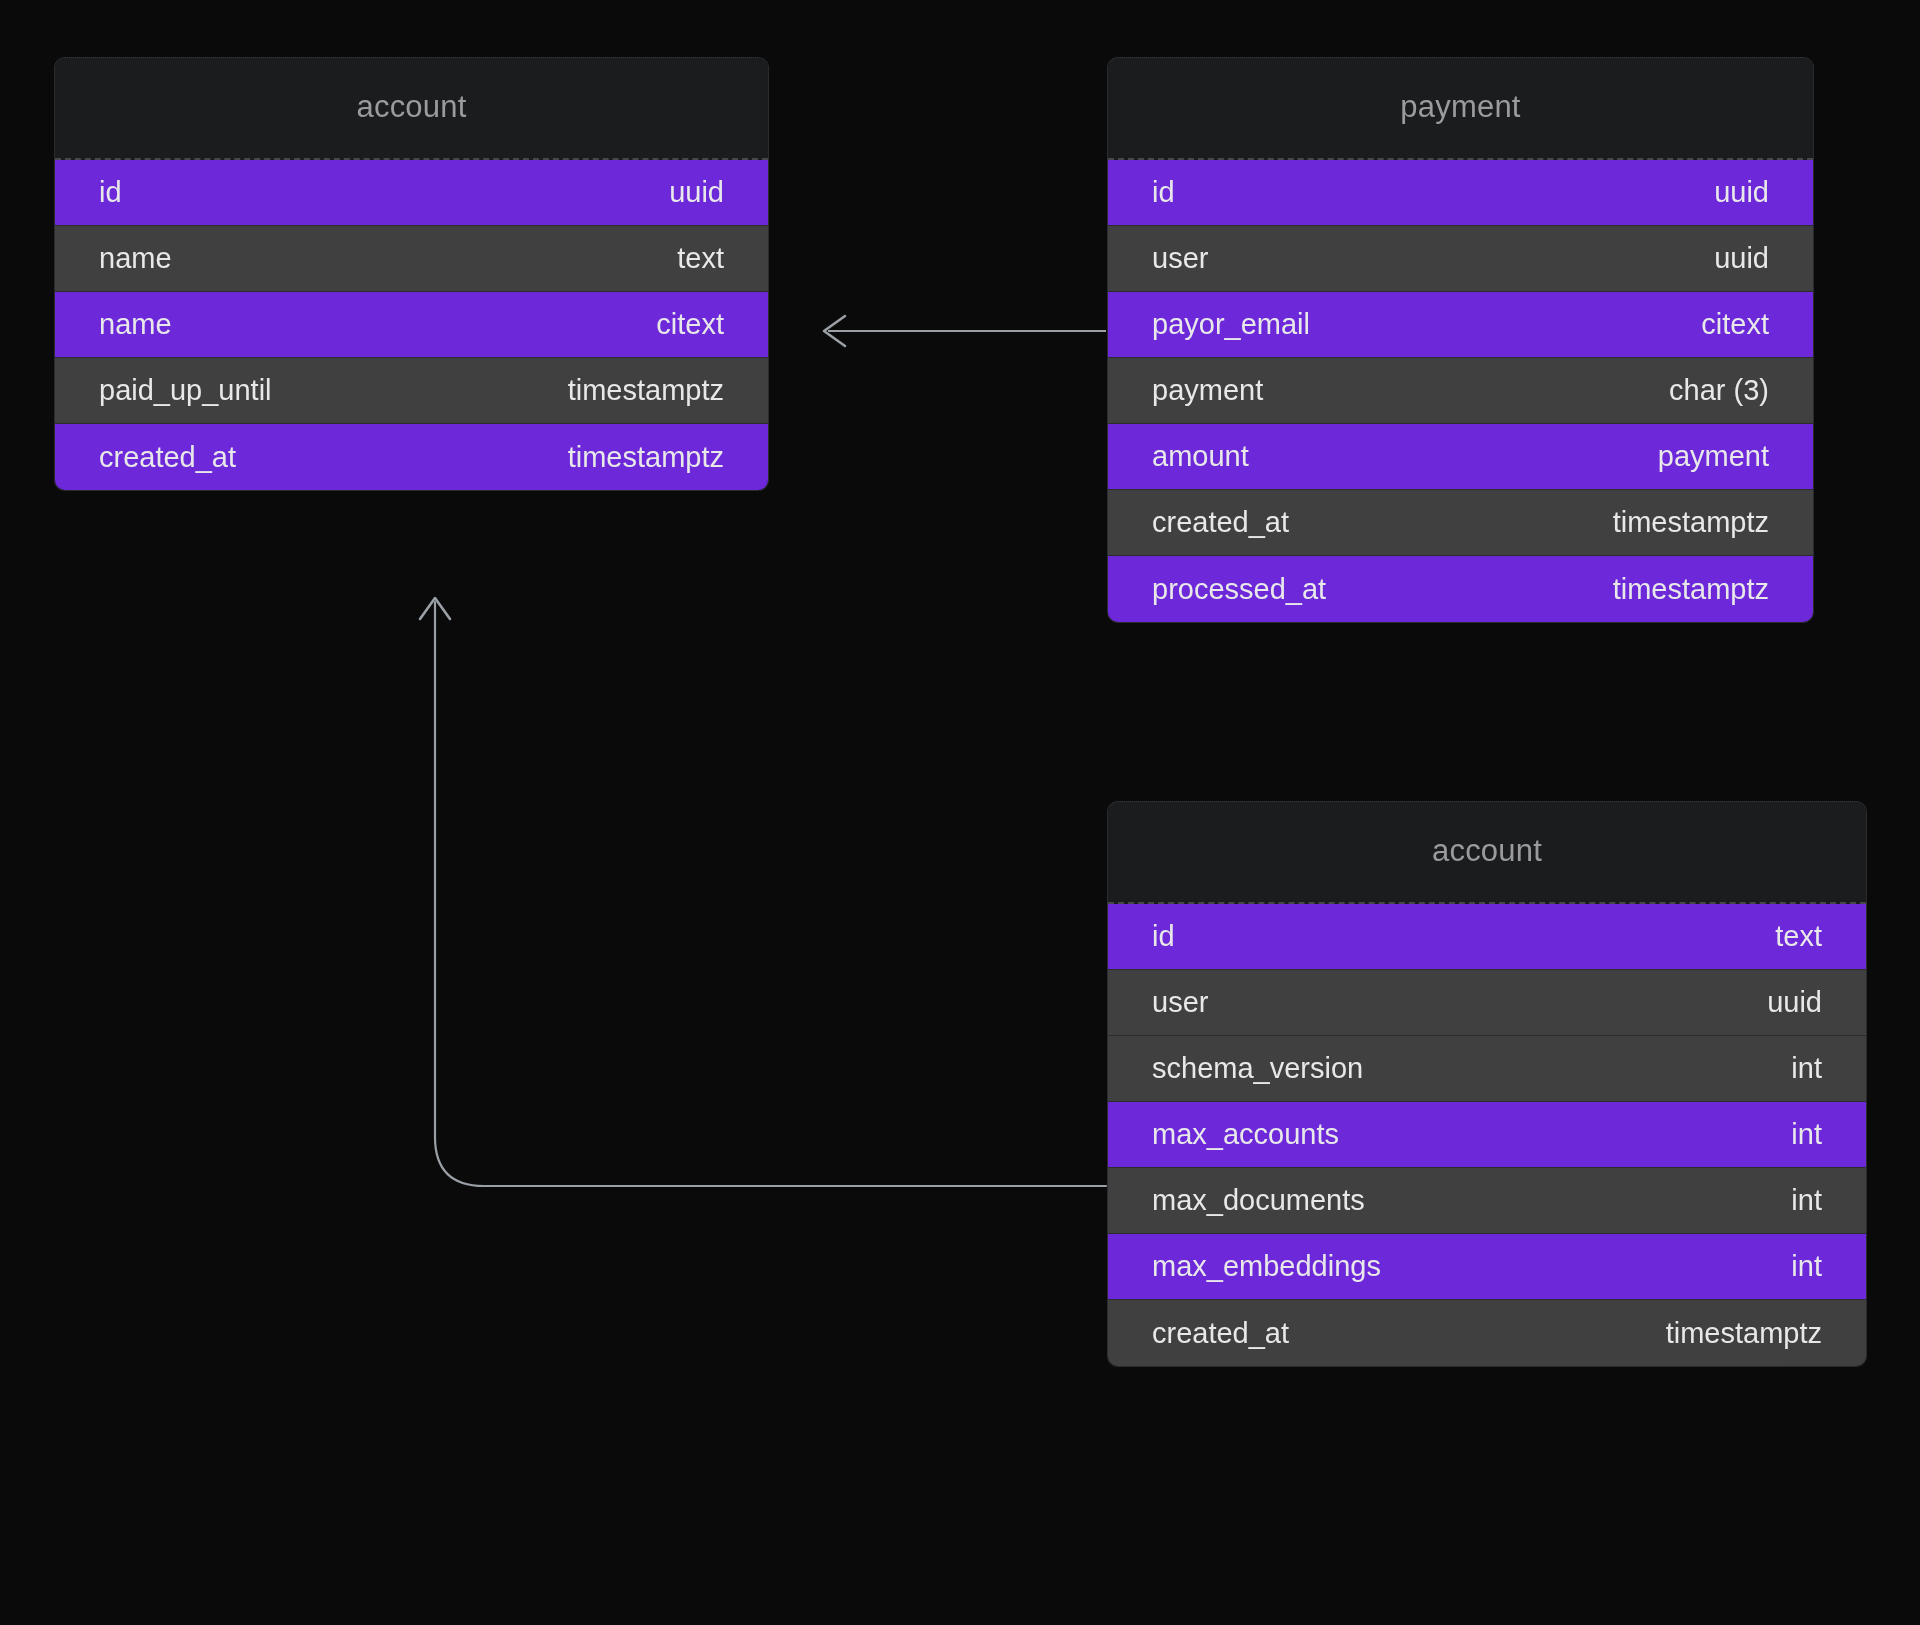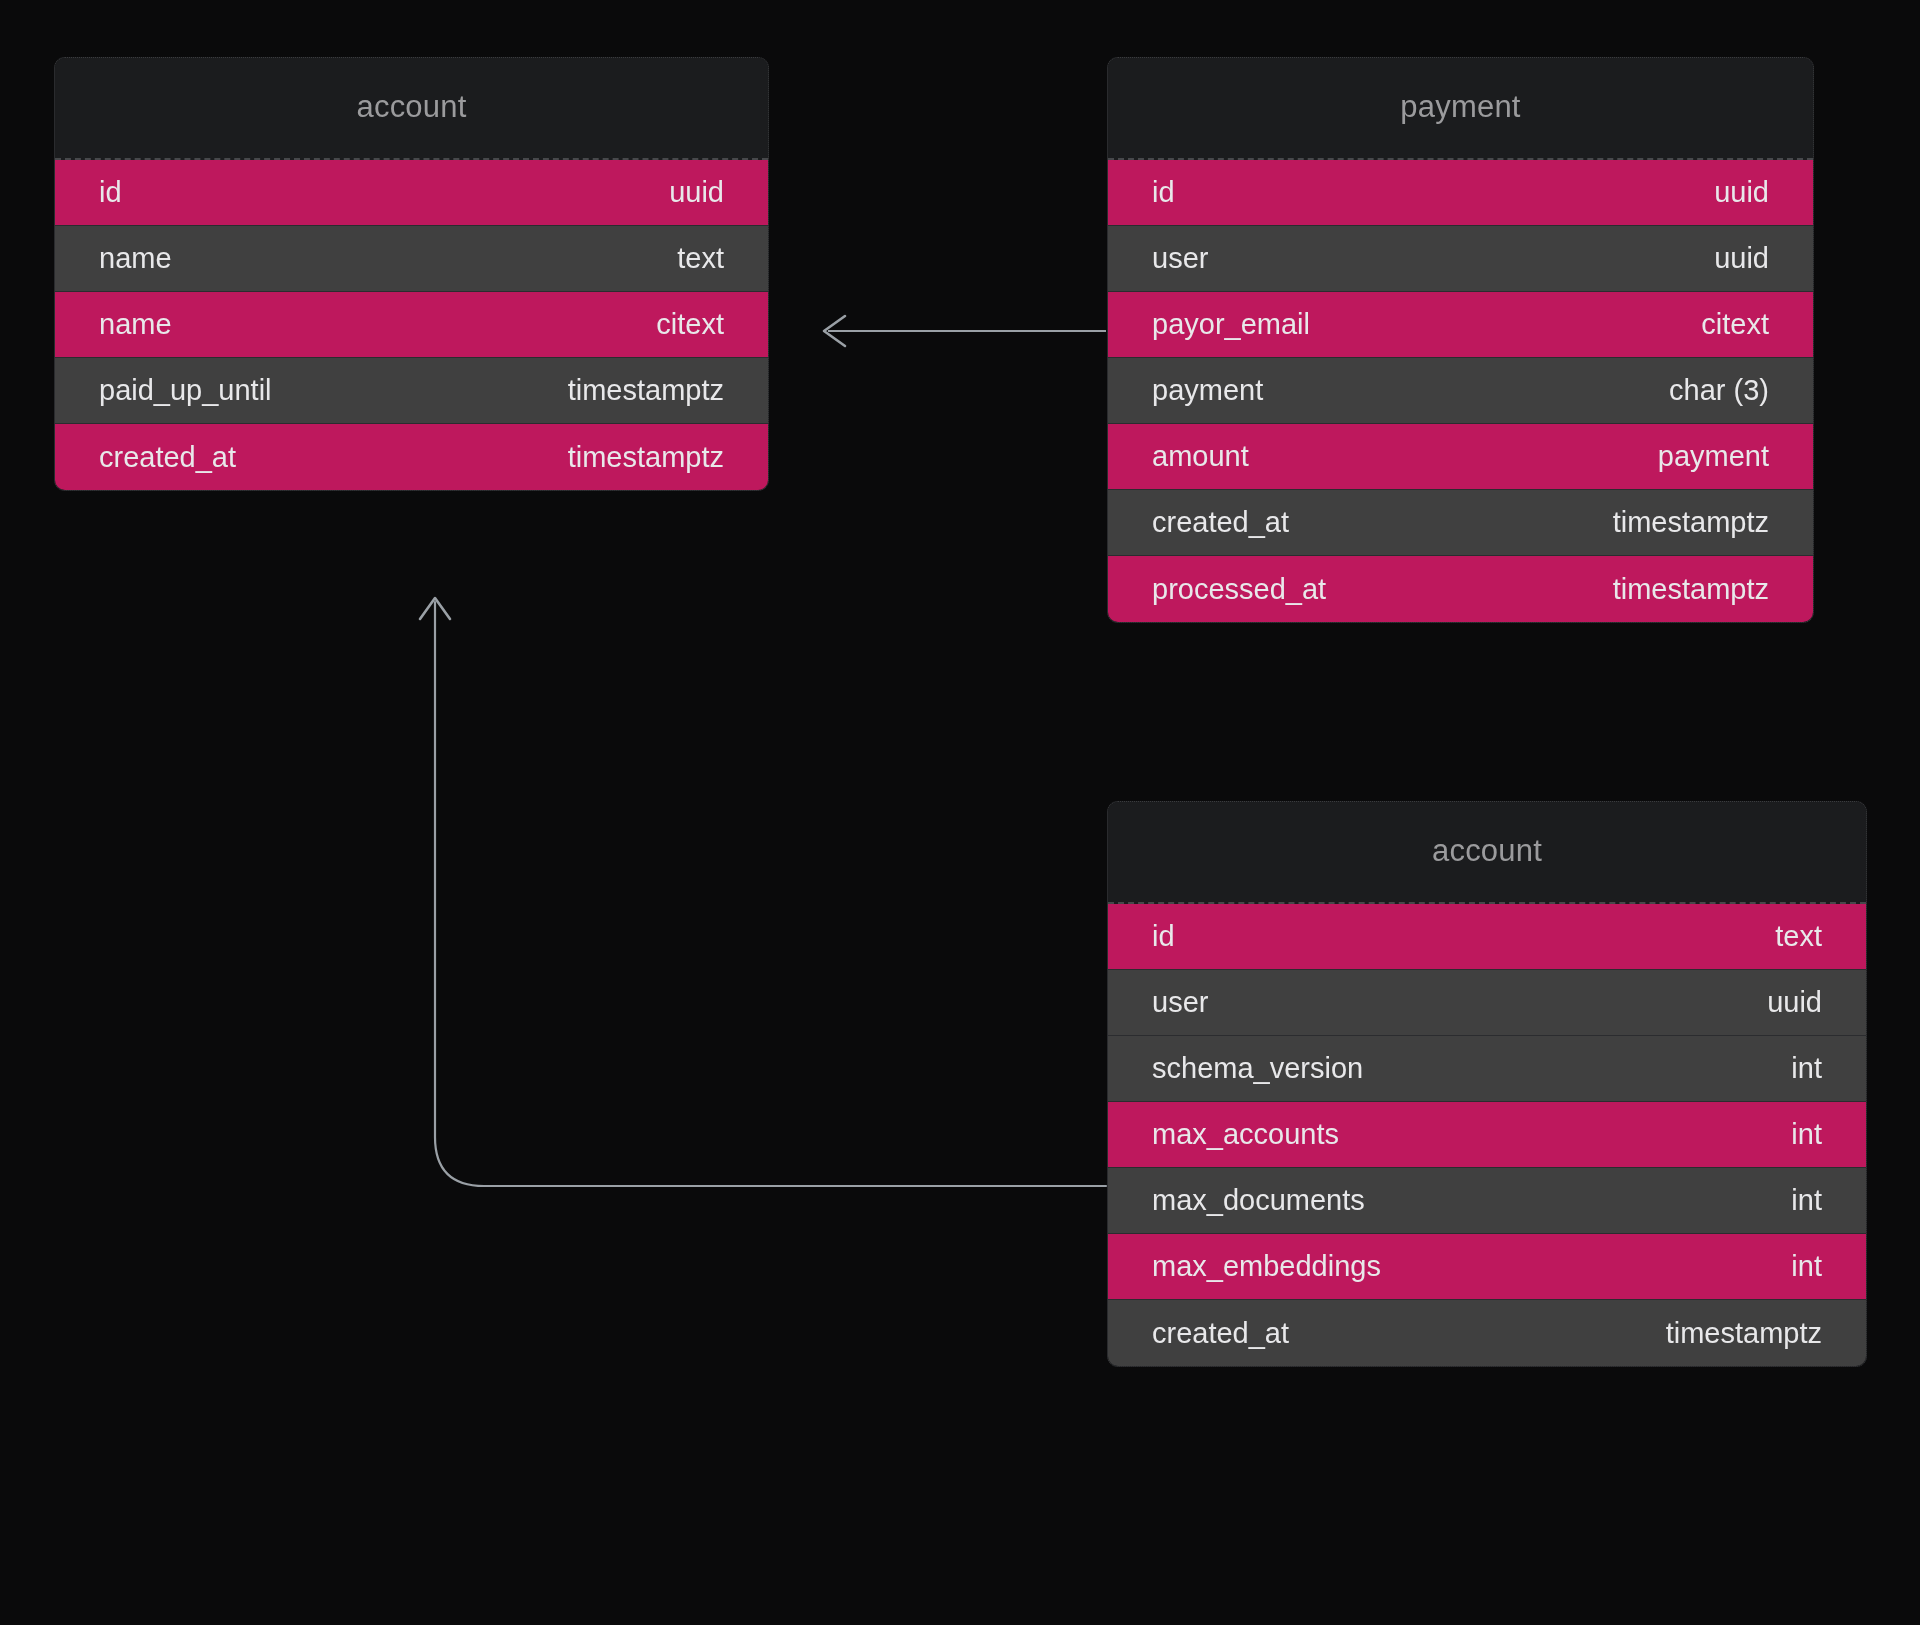--- a/index.html
+++ b/index.html
@@ -60,21 +60,21 @@
   .field-row {
     display: flex;
     align-items: center;
     justify-content: space-between;
     height: 66px;
     padding: 0 44px;
     border-bottom: 1px solid #2b2c2f;
   }
   .field-row:last-child { border-bottom: none; }
 
-  .field-row.odd  { background: #be185d; }
+  .field-row.odd  { background: #6d28d9; }
   .field-row.even { background: #404040; }
 
   .field-name {
     color: #e8e8ea;
     font-size: 29px;
     font-weight: 400;
     white-space: nowrap;
   }
 
   .field-type {

